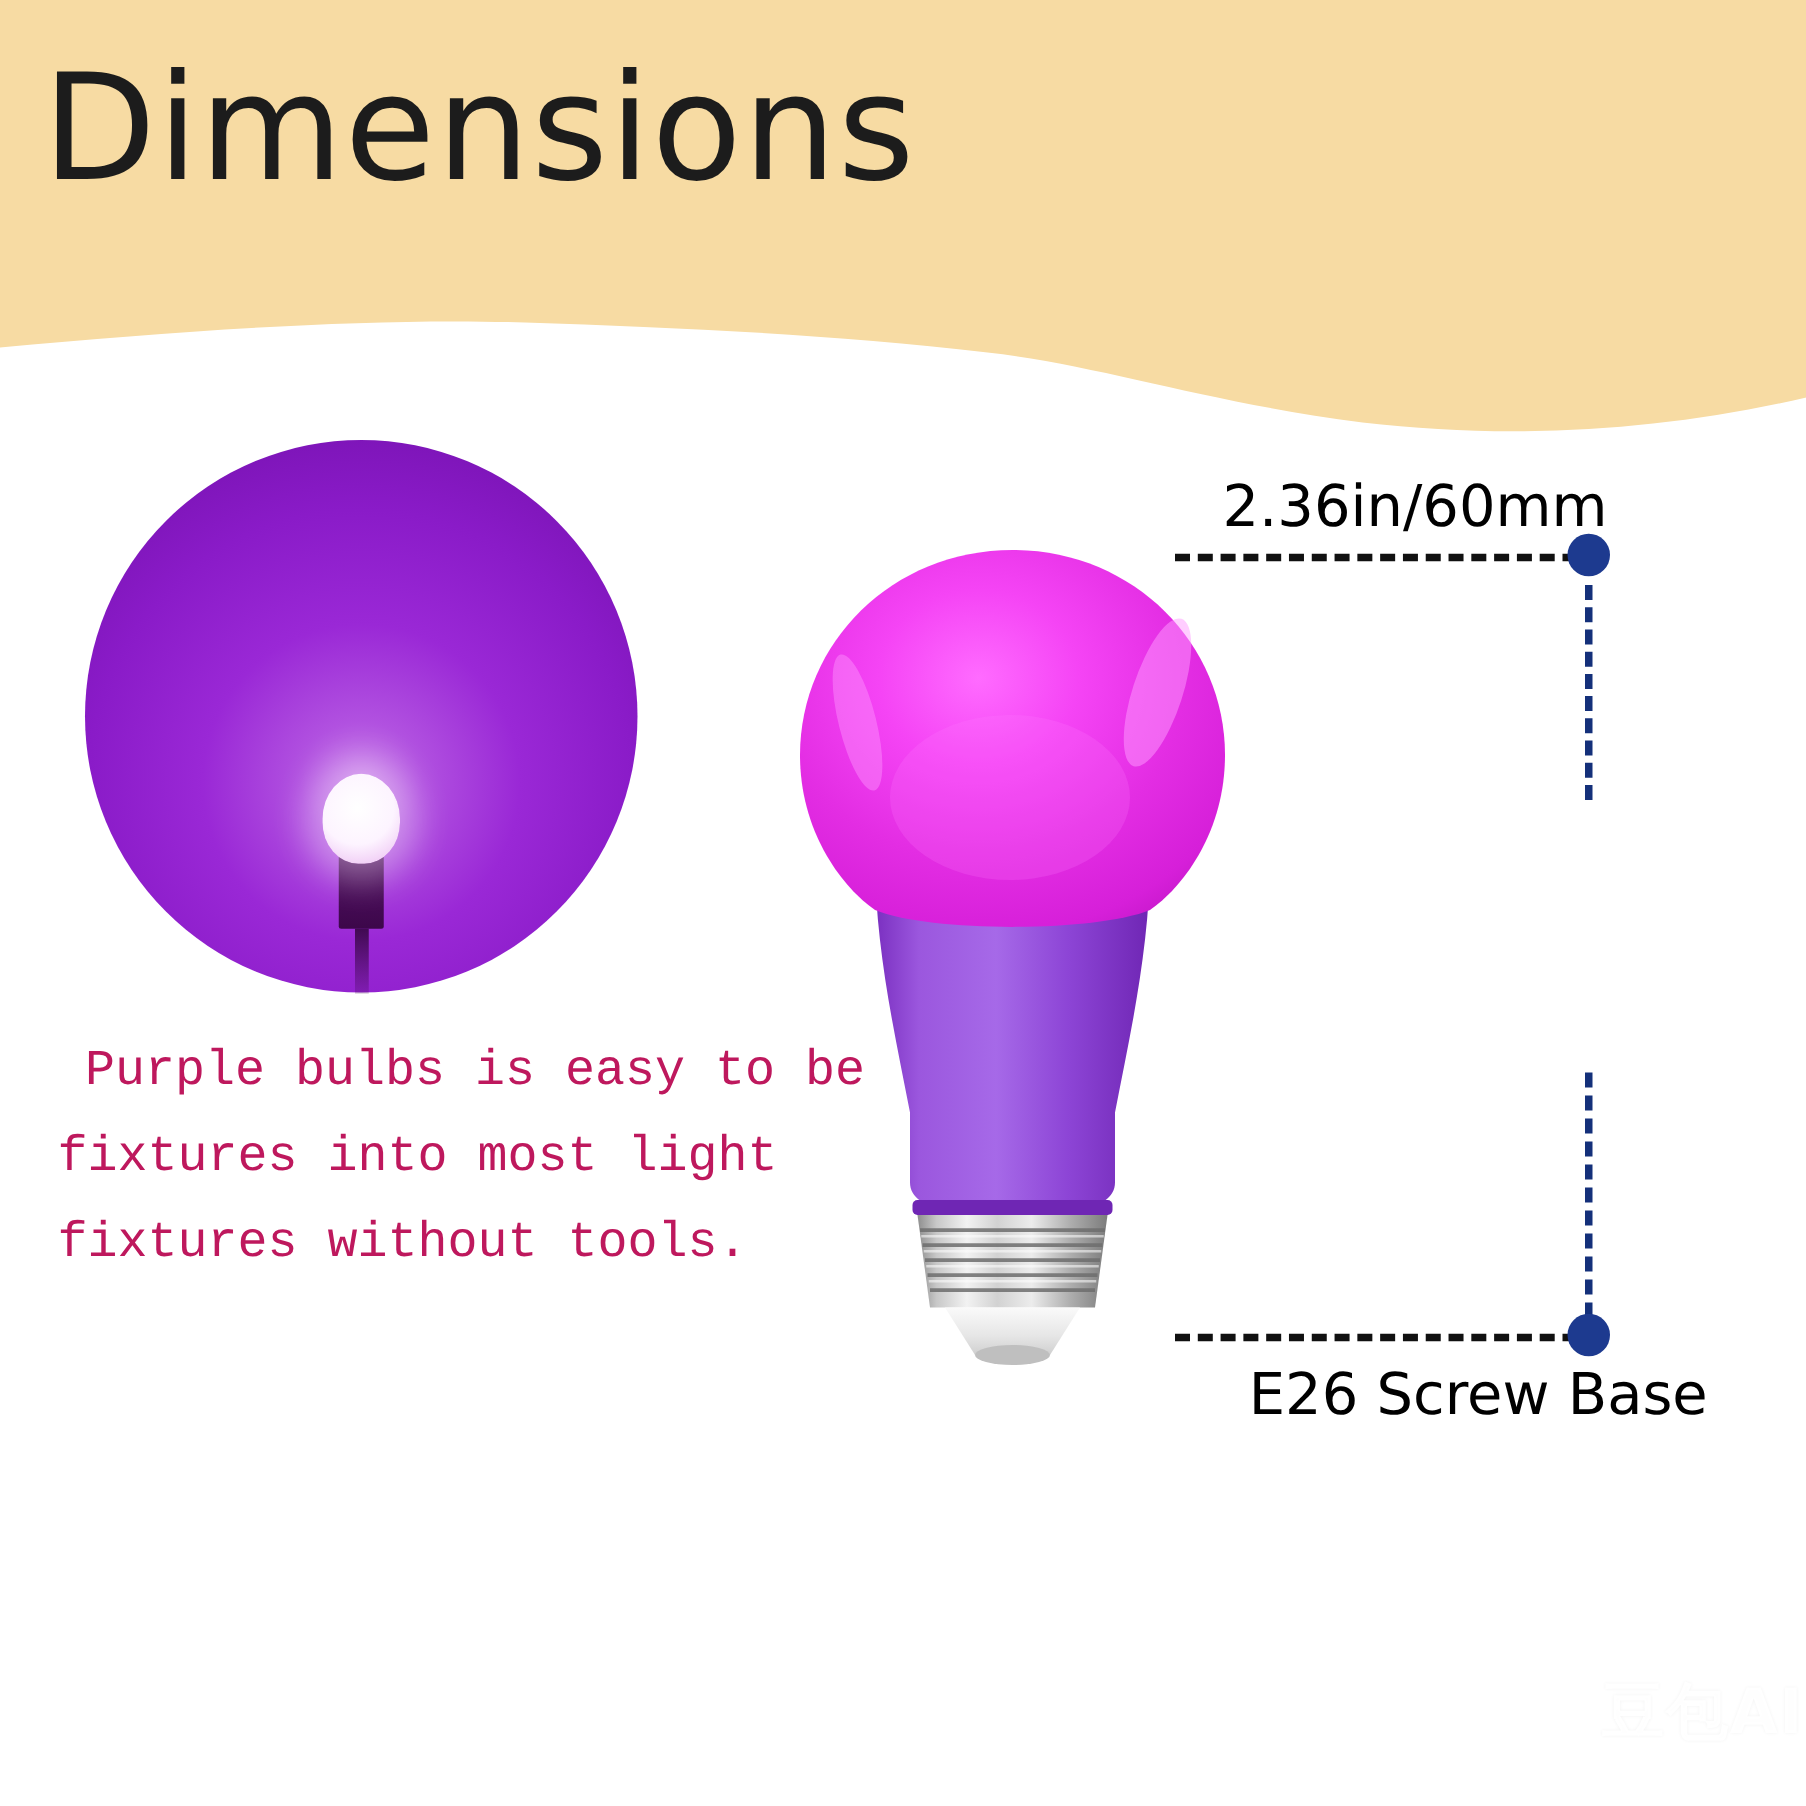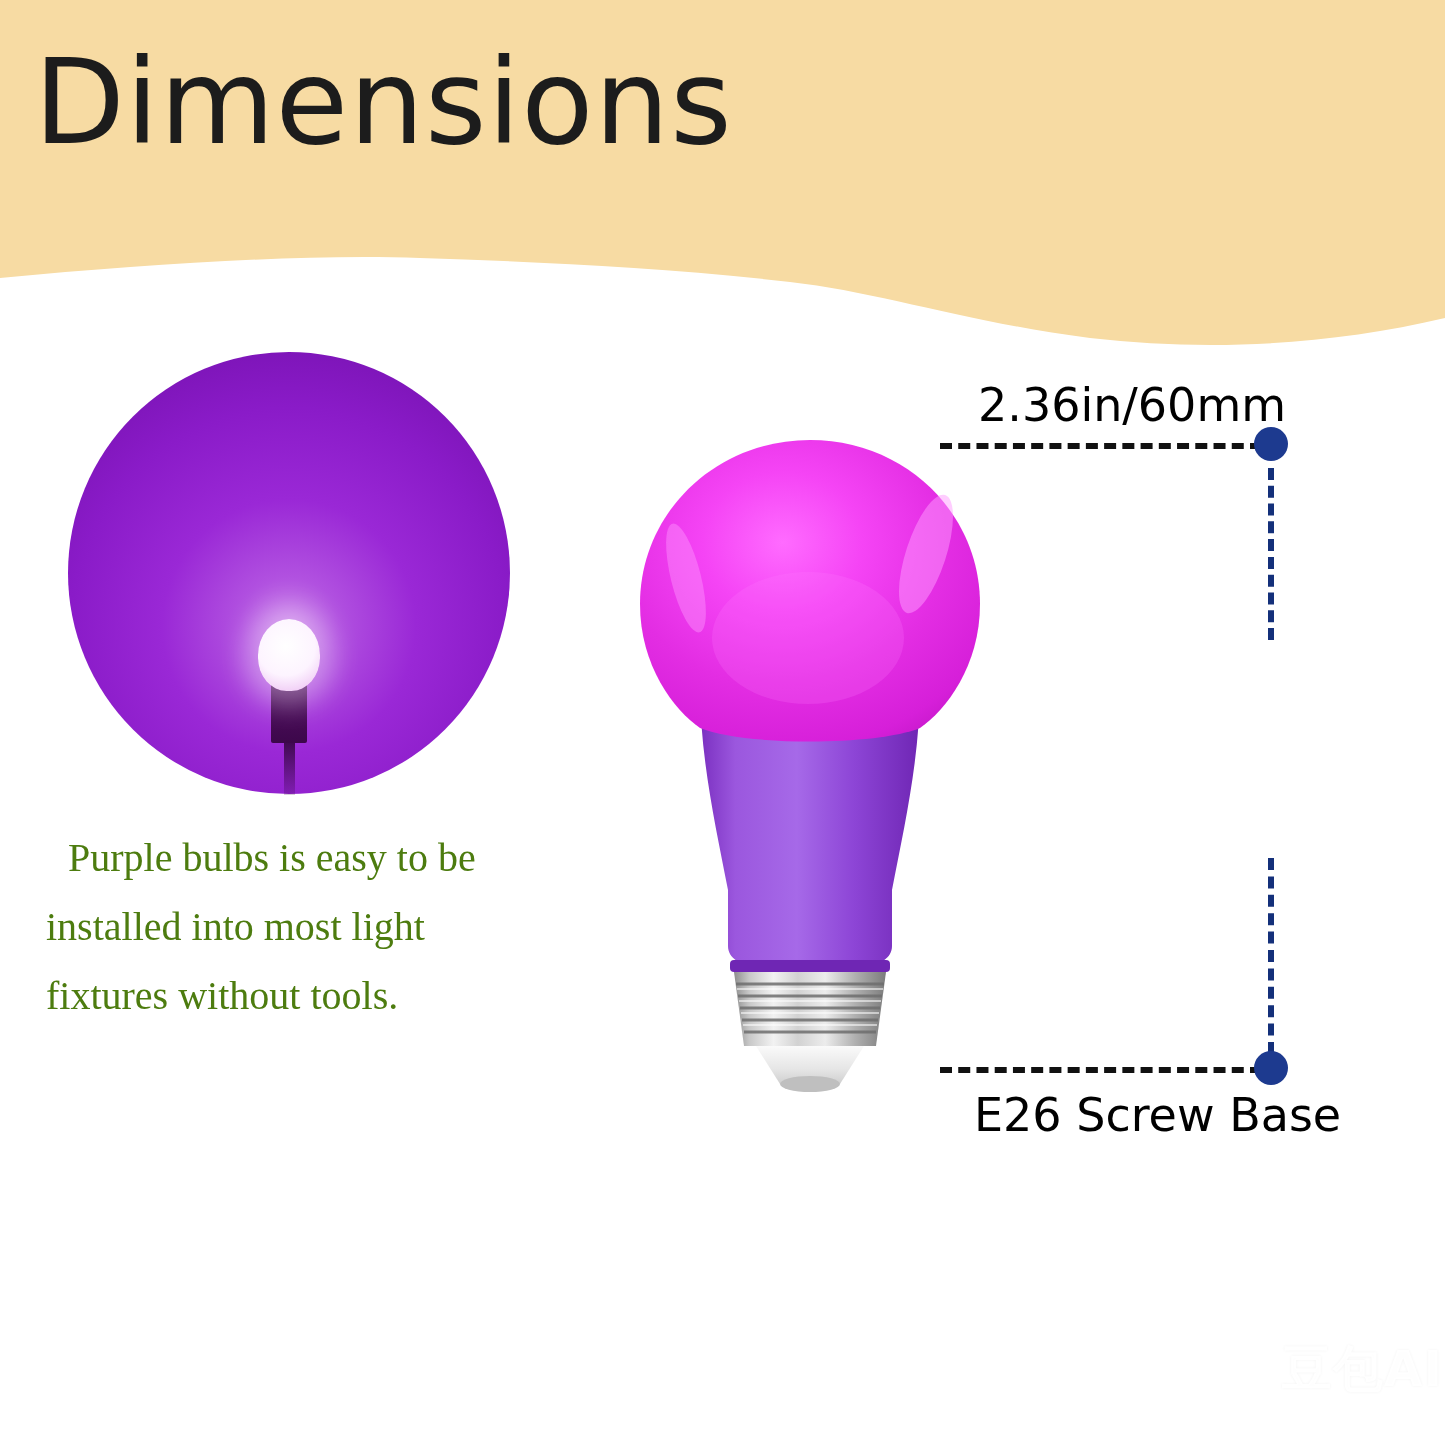--- a/index.html
+++ b/index.html
@@ -101,22 +101,22 @@
 
   
   .caption {
     position: absolute;
     left: 46px;
     top: 824px;
     width: 620px;
     z-index: 3;
     font-size: 40px;
     line-height: 1.72;
-    color: #4d7c0f;
-    font-family: Liberation Serif, serif;
+    color: #be185d;
+    font-family: Liberation Mono, monospace;
   }
   .caption .ln { display: block; white-space: nowrap; }
   .caption .ln.first { text-indent: 22px; }
 
   
   .bulb {
     position: absolute;
     left: 608px;
     top: 428px;
     width: 404px;
@@ -130,21 +130,21 @@
     position: absolute;
     z-index: 4;
     color: #000000;
     font-family: "DejaVu Sans", sans-serif;
     font-size: 46px;
     font-weight: 400;
     white-space: nowrap;
   }
   #label-width  { left: 944px;  top: 378px; margin-left: 34px; }
   #label-height { left: 1038px; top: 728px; }
-  #label-base   { left: 974px;  top: 1088px; }
+  #label-base   { left: 999px;  top: 1088px; }
 
   .dash-h {
     position: absolute;
     z-index: 4;
     height: 0;
     border-top: 6px dashed #111111;
   }
   #dash-top    { left: 940px; top: 443px; width: 322px; }
   #dash-bottom { left: 940px; top: 1067px; width: 322px; }
 
@@ -201,21 +201,21 @@
   <div class="page-title">Dimensions</div>
 
   <div class="glow-wrap">
     <div class="glow-disc"></div>
     <div class="glow-stem"></div>
     <div class="glow-bulb"></div>
   </div>
 
   <div class="caption">
     <span class="ln first">Purple bulbs is easy to be</span>
-    <span class="ln">installed into most light</span>
+    <span class="ln">fixtures into most light</span>
     <span class="ln">fixtures without tools.</span>
   </div>
 
   <div class="bulb">
     <svg viewBox="0 0 404 670" aria-hidden="true">
       <defs>
         <radialGradient id="globeG" cx="42%" cy="34%" r="78%">
           <stop offset="0%" stop-color="#FF6BFF"></stop>
           <stop offset="30%" stop-color="#F544F5"></stop>
           <stop offset="62%" stop-color="#E32DE3"></stop>

